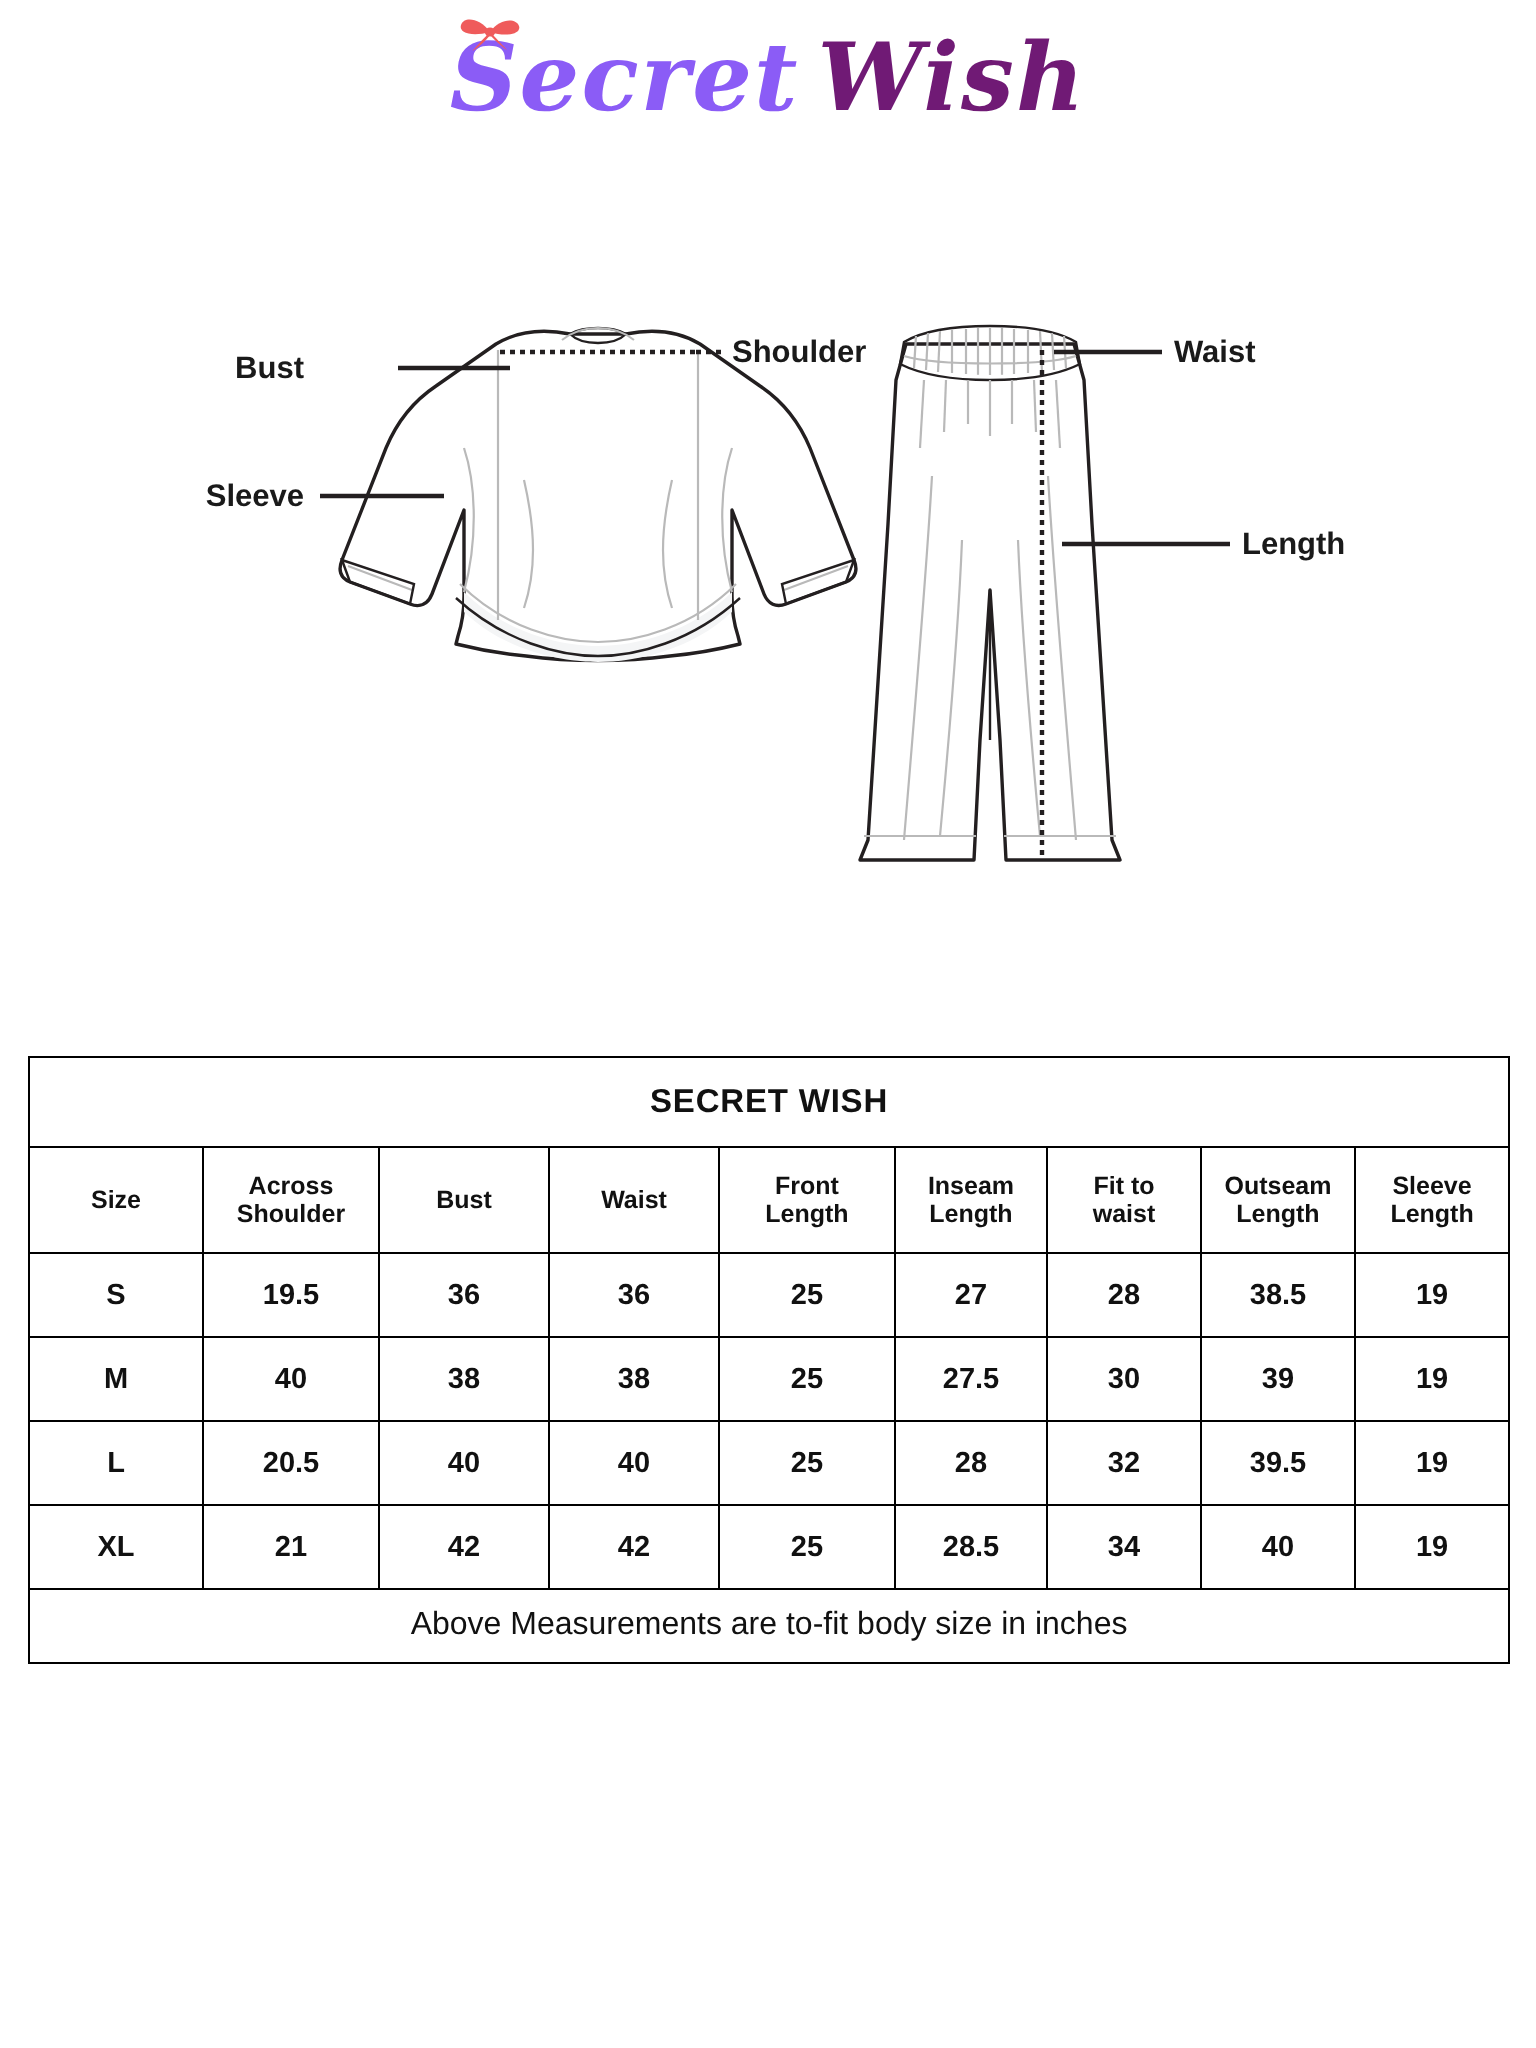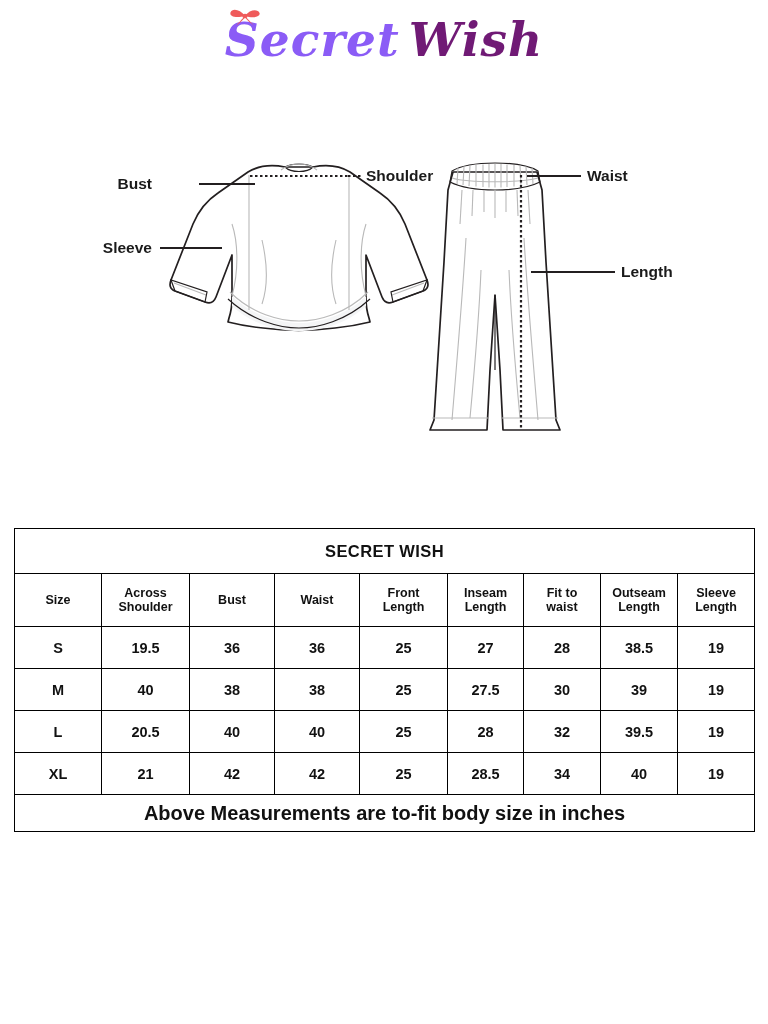--- a/index.html
+++ b/index.html
@@ -77,21 +77,21 @@
   td.col-head{
     height:48px;font-size:12.5px;font-weight:700;line-height:1.12;padding:2px 1px;
   }
   td.body-cell{
     height:39px;font-size:14.5px;font-weight:700;
   }
   td.size-cell{
     font-size:14.5px;font-weight:700;
   }
   td.footer-row{
-    height:34px;font-size:20px;font-weight:700;
+    height:34px;font-size:16px;font-weight:400;
   }
   
   col.c0{width:87px;}
   col.c1{width:88px;}
   col.c2{width:85px;}
   col.c3{width:85px;}
   col.c4{width:88px;}
   col.c5{width:76px;}
   col.c6{width:77px;}
   col.c7{width:77px;}

